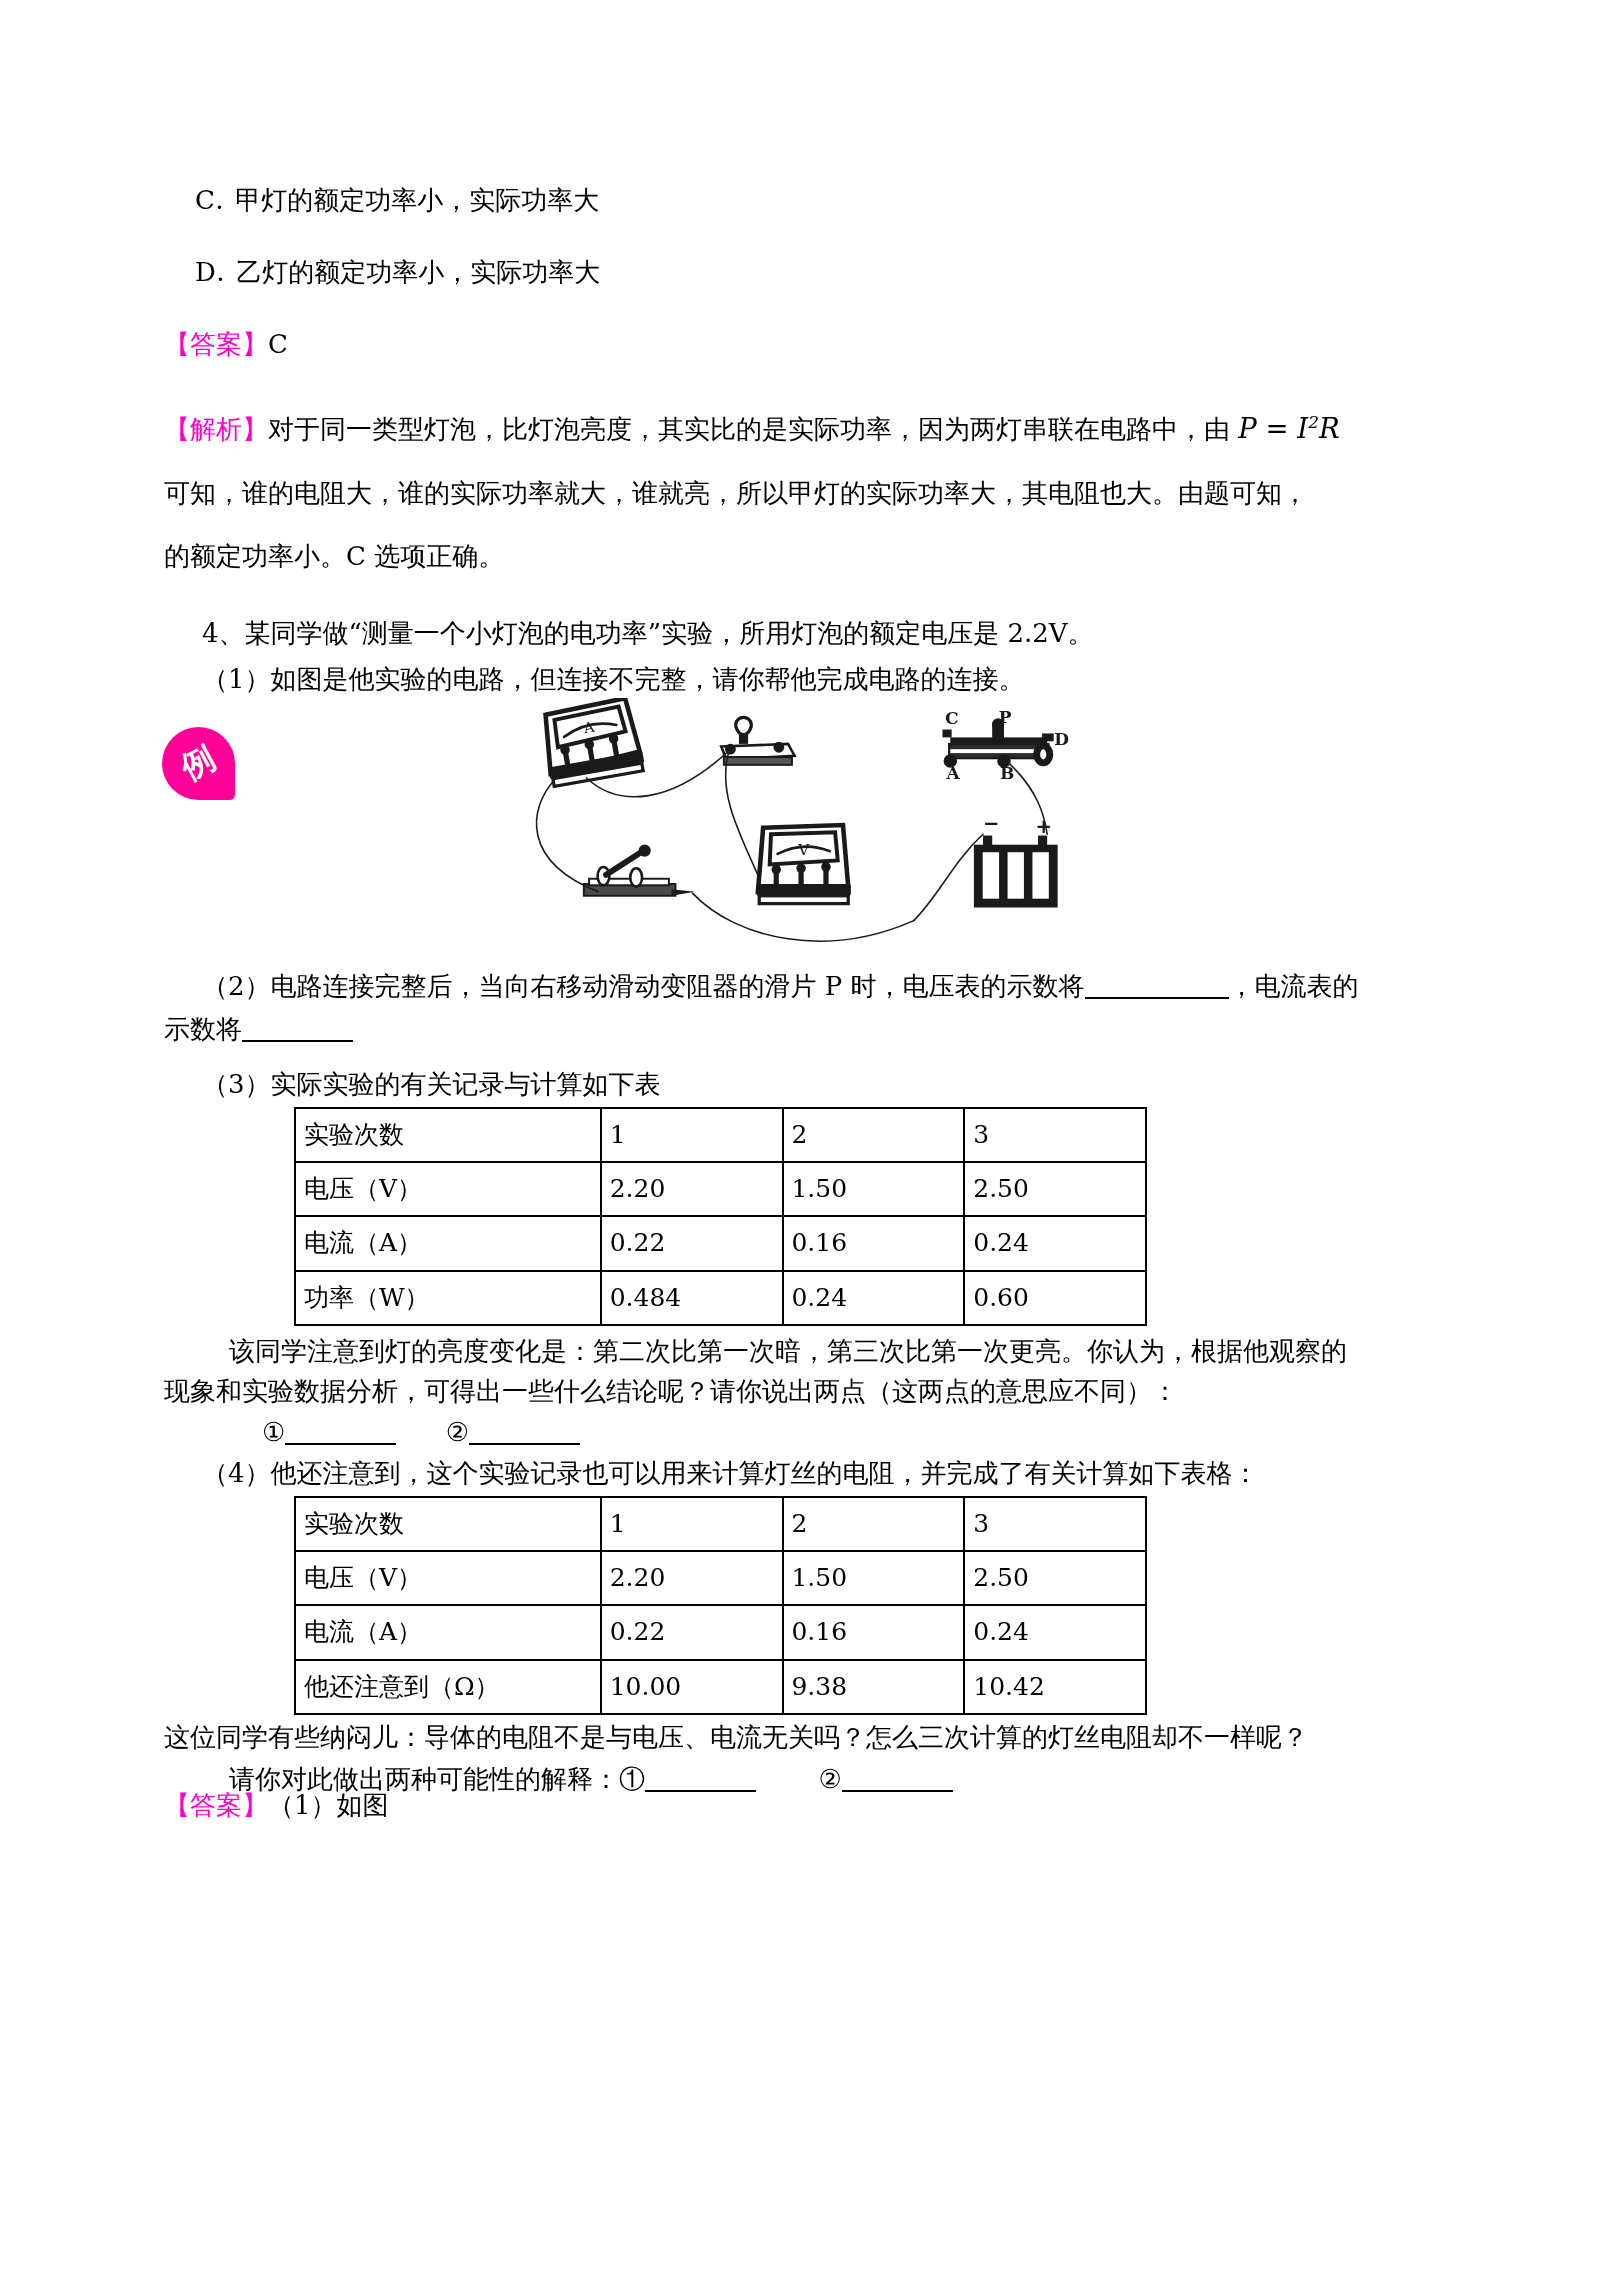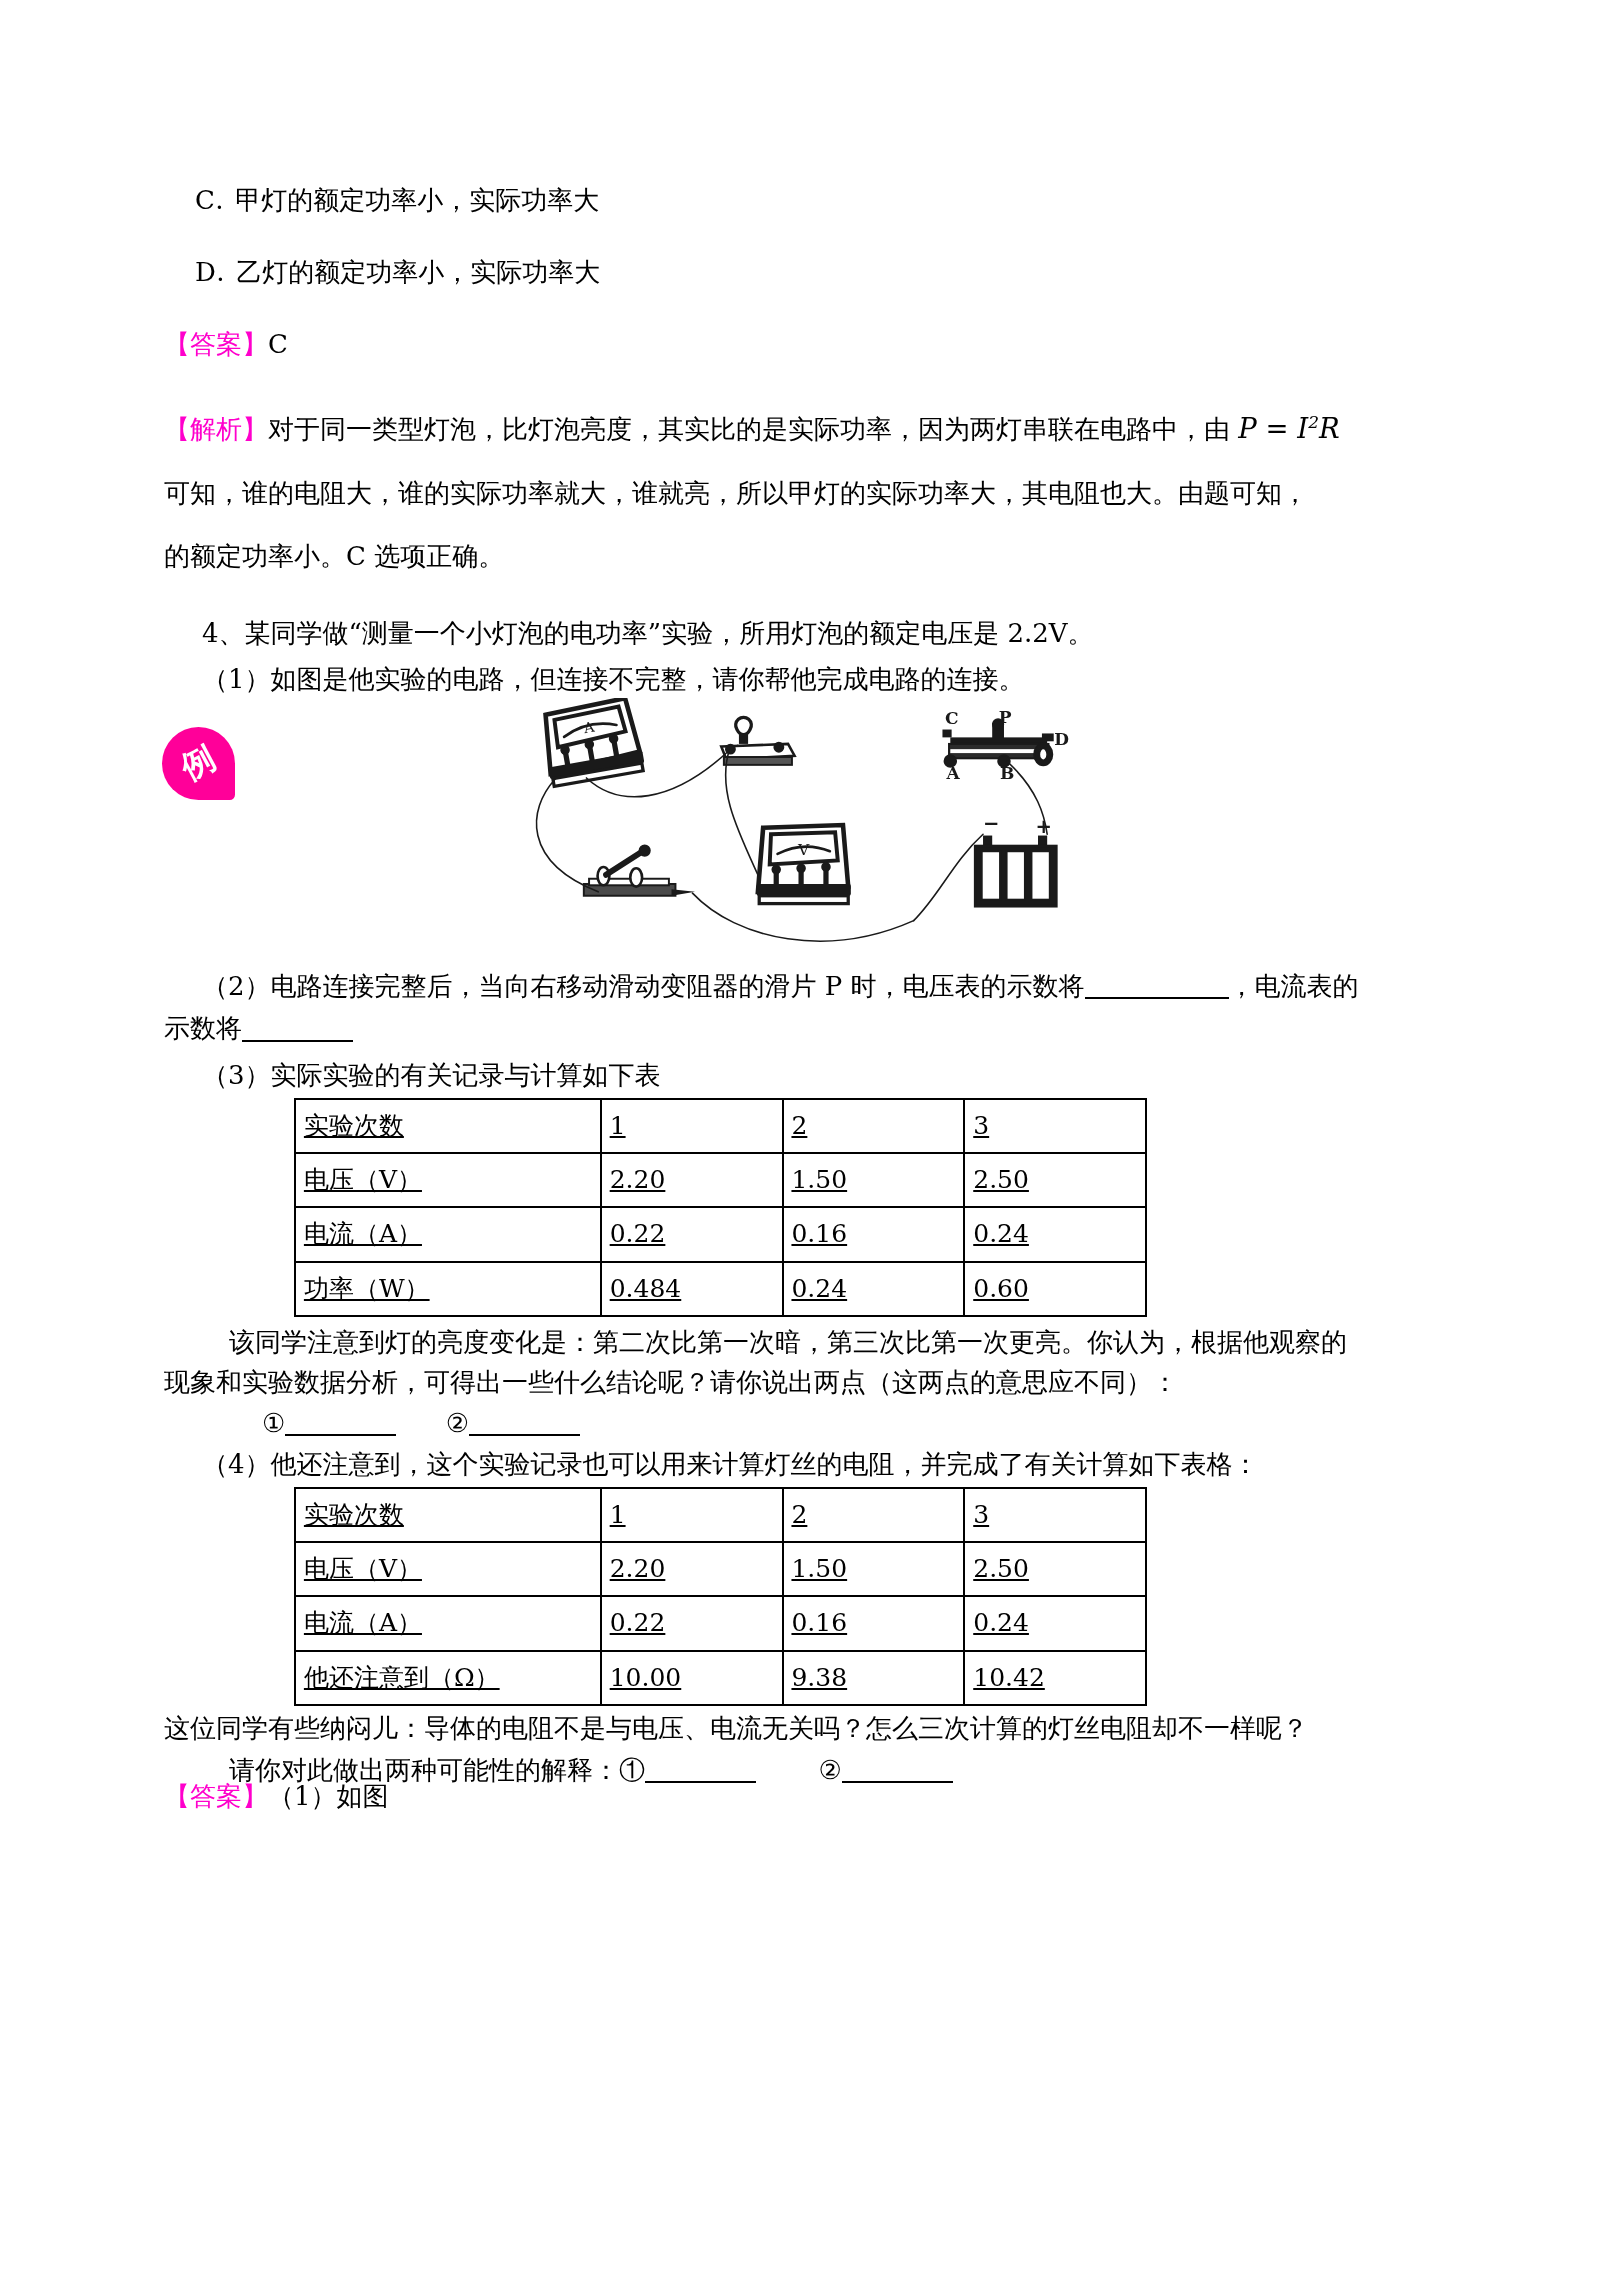--- a/index.html
+++ b/index.html
@@ -138,21 +138,20 @@
     margin-left: 130px;
     table-layout: fixed;
   }
   table.dt td {
     border: 2px solid #000;
     font-size: 25px;
     padding: 6.5px 7.9px 7.9px 7.9px;
     height: 38px;
     vertical-align: middle;
     font-family: "DejaVu Serif","Liberation Serif",serif;
-    text-decoration: underline;
   }
   table.dt td.lbl { width: 288px; }
   table.dt td.val { width: 164px; }
 
   
   .blank {
     display: inline-block;
     border-bottom: 2px solid #000;
     vertical-align: bottom;
   }
@@ -307,21 +306,21 @@
             <path d="M742 96 C 790 140, 800 180, 804 208"></path>
           </g>
         </g>
       </svg>
     </div>
 
     <div class="ln indent1" style="margin-bottom:17px;">
       <span>（2）电路连接完整后，当向右移动滑动变阻器的滑片 P 时，电压表的示数将</span><span class="blank b-lg"></span><span>，电流表的</span>
     </div>
 
-    <div class="ln" style="margin-bottom:20px;font-family:Liberation Serif, serif;">
+    <div class="ln" style="margin-bottom:29px;">
       <span>示数将</span><span class="blank b-md"></span>
     </div>
 
     <div class="ln indent1" style="margin-bottom:9.2px;">
       <span>（3）实际实验的有关记录与计算如下表</span>
     </div>
 
     <table class="dt">
       <tbody>
         <tr>

